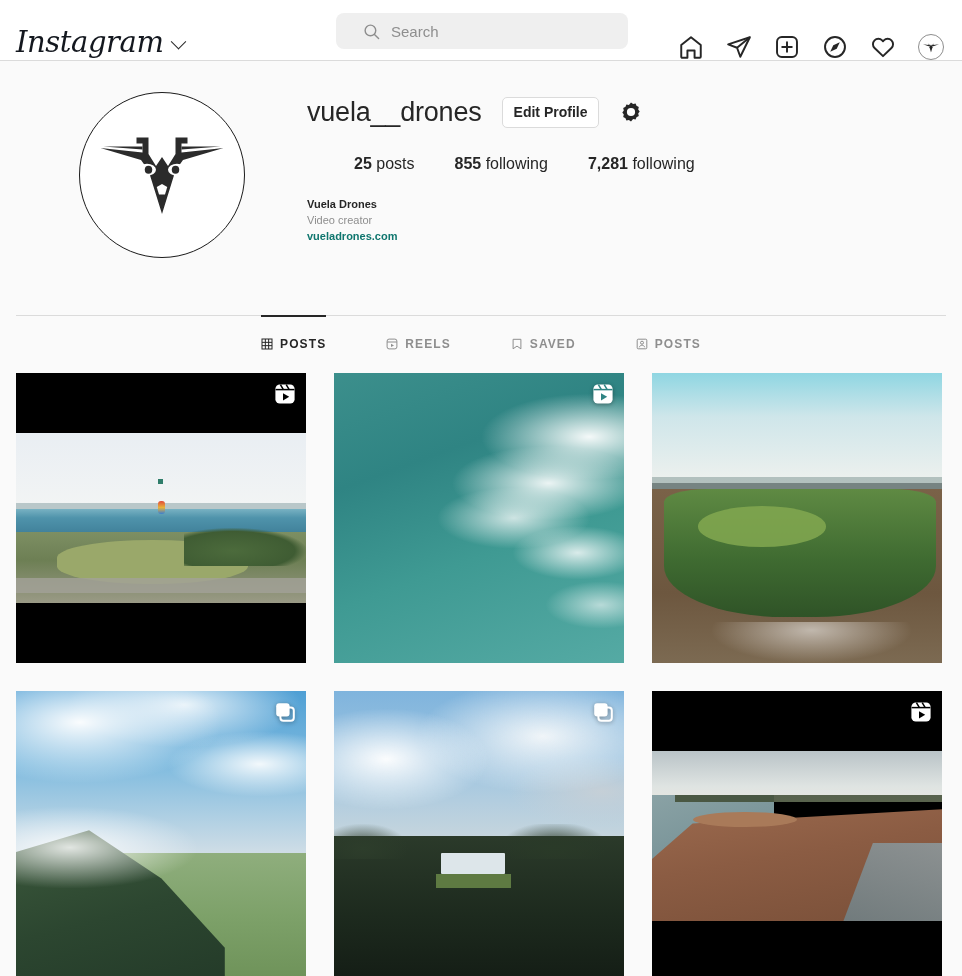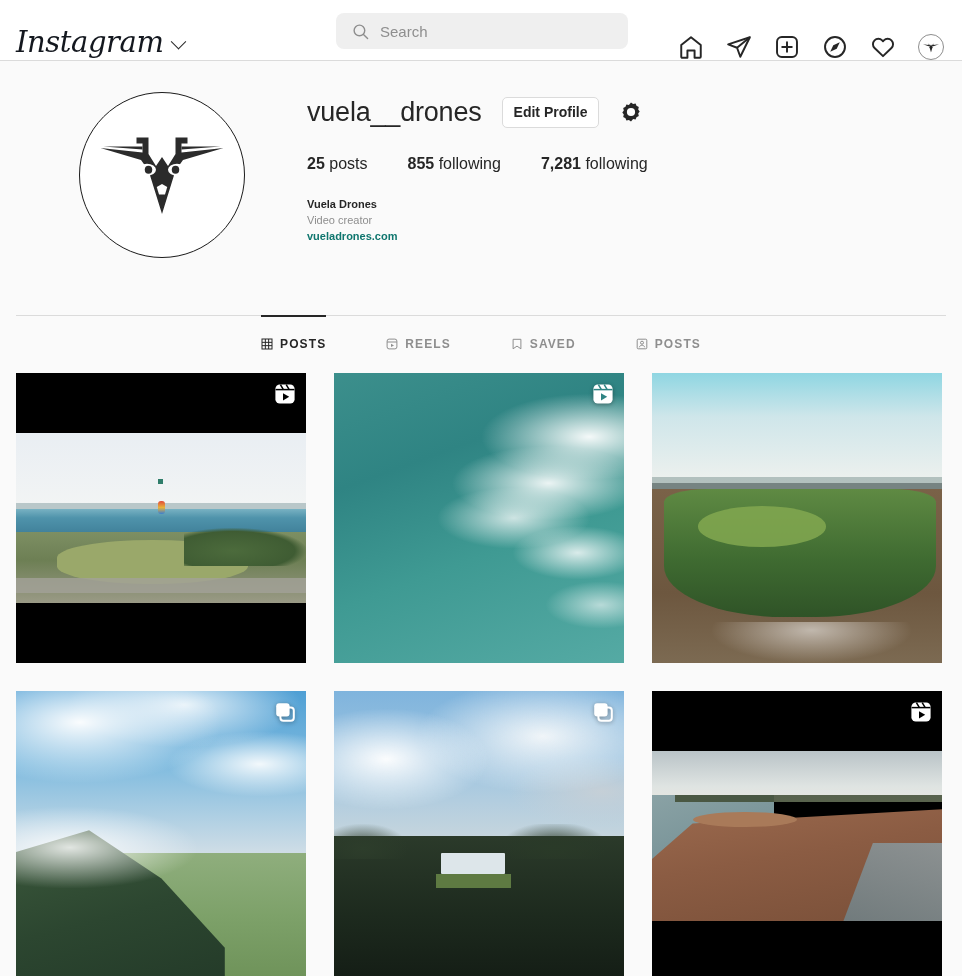--- a/index.html
+++ b/index.html
@@ -46,21 +46,21 @@
   .searchbox {
     position: absolute;
     left: 336px;
     top: 13px;
     width: 292px;
     height: 36px;
     background: #efefef;
     border-radius: 8px;
     display: flex;
     align-items: center;
-    padding: 0 16px;
+    padding: 0 27px;
     gap: 11px;
   }
   .searchbox .ph {
     color: #8e8e8e;
     font-size: 15px;
   }
 
   .navicons {
     position: absolute;
     right: 18px;
@@ -124,20 +124,21 @@
     font-family: "Liberation Sans", sans-serif;
   }
   .gear { width: 24px; height: 24px; cursor: pointer; }
 
   .stats {
     display: flex;
     gap: 40px;
     margin-top: 26px;
     font-size: 16px;
     color: #262626;
+    margin-left: 47px;
   }
   .stats .num { font-weight: 700; }
   .stats .lbl { font-weight: 400; }
 
   .bio { margin-top: 24px; font-size: 11px; line-height: 1.45; }
   .bio .fullname { font-weight: 700; color: #262626; display: block; }
   .bio .category { color: #8e8e8e; display: block; }
   .bio .weblink {
     color: #0f766e;
     font-weight: 700;

